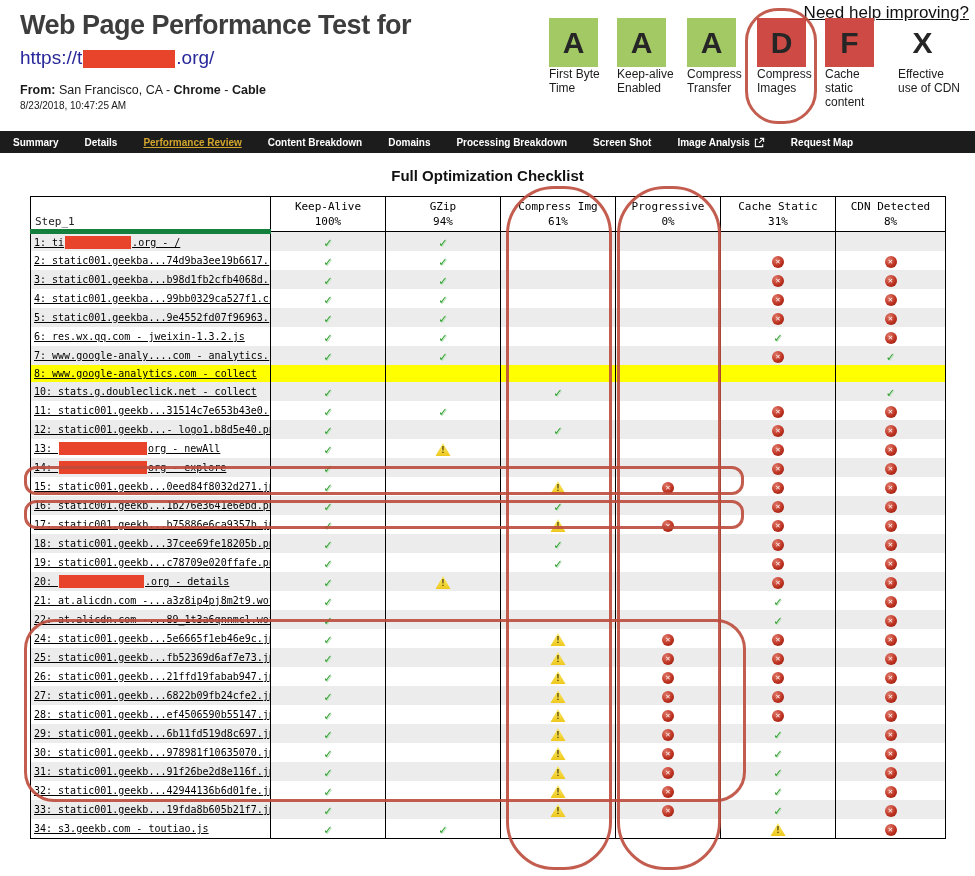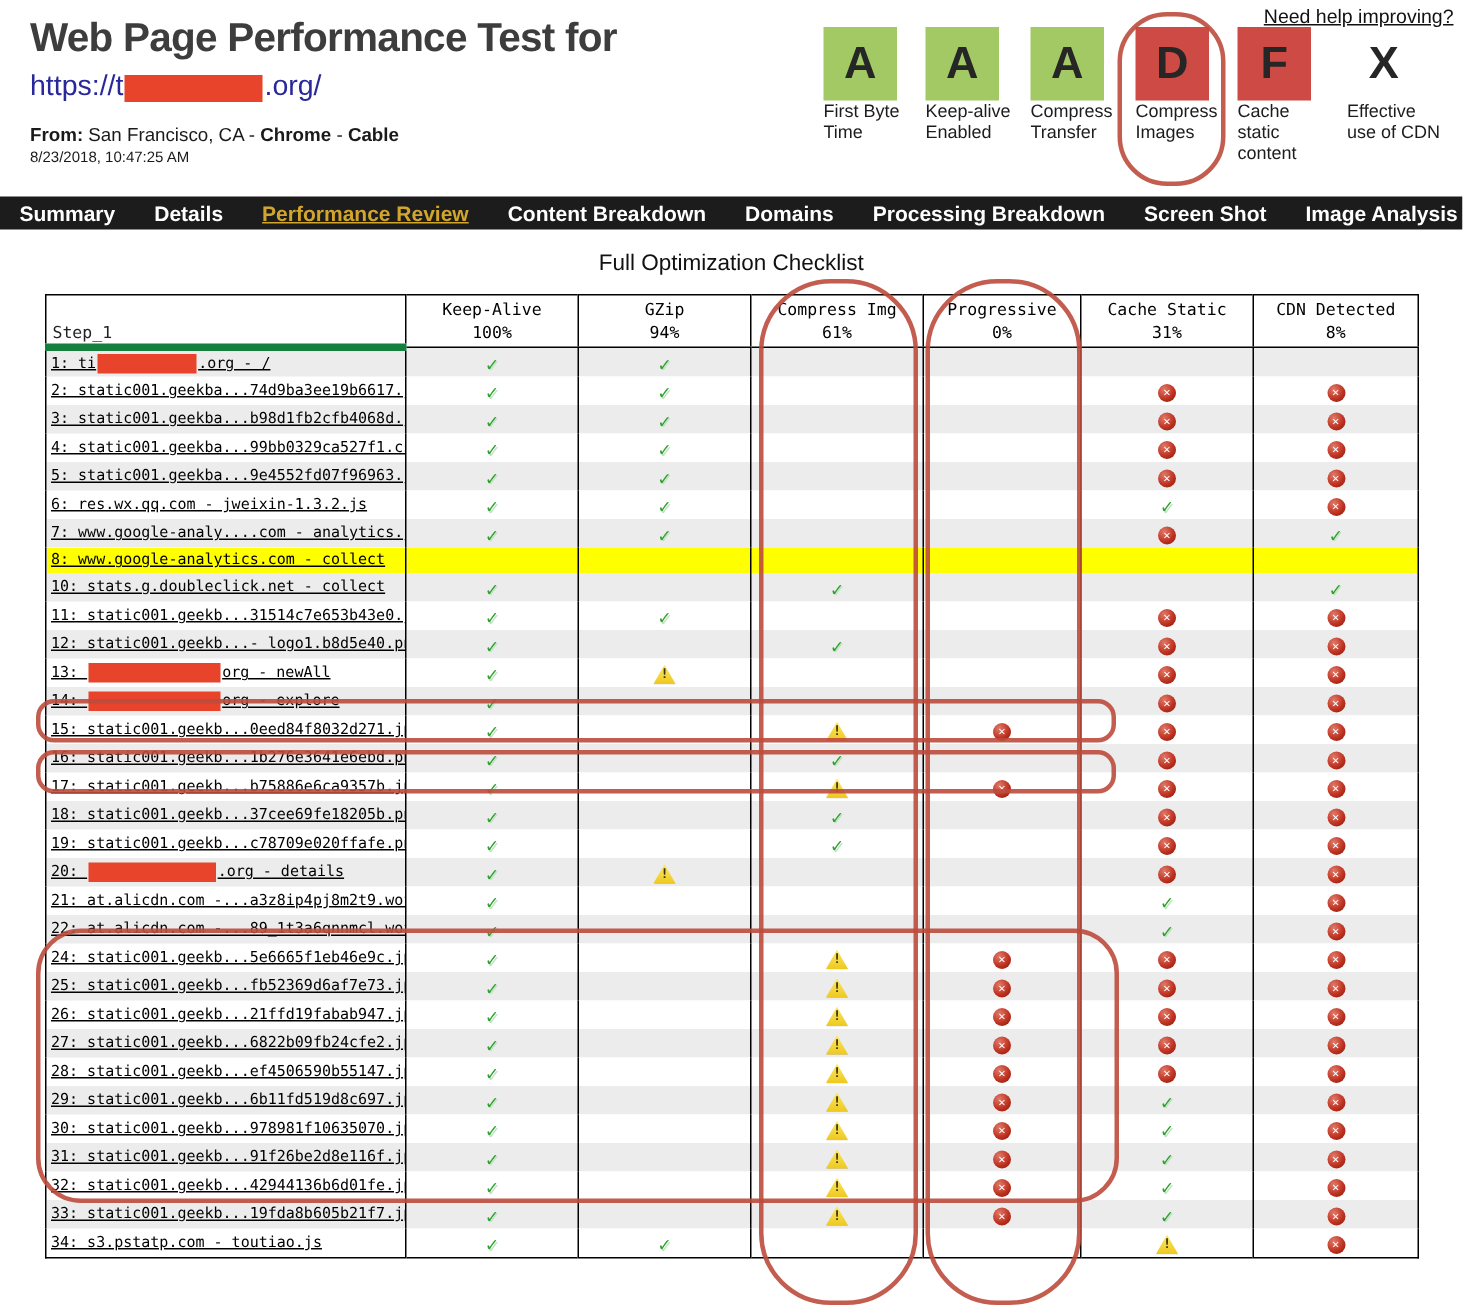--- a/index.html
+++ b/index.html
@@ -8,41 +8,41 @@
 
   
   .hdr{position:absolute;left:20px;top:10px;}
   .page-title{font-size:27px;font-weight:700;color:#3d3d3d;margin:0 0 6px 0;letter-spacing:-.5px;}
   .url{font-size:19px;color:#28289a;margin:2px 0 14px 0;cursor:pointer;}
   .from-line{font-size:12.5px;color:#1a1a1a;margin-top:4px;}
   .date-line{font-size:10px;color:#1a1a1a;margin-top:3px;}
   .redact{display:inline-block;background:#e8432b;vertical-align:text-bottom;}
   .url-redact{width:92px;height:18px;margin:0 1px;}
 
-  .help-link{position:absolute;right:6px;top:3px;font-size:13px;color:#111;
+  .help-link{position:absolute;right:6px;top:3px;font-size:17px;color:#111;
              text-decoration:underline;cursor:pointer;}
 
   
   .grade{position:absolute;top:18px;width:68px;}
   .grade .box{width:49px;height:49px;display:flex;align-items:center;justify-content:center;
               font-size:30px;font-weight:700;color:#262626;}
   .grade .box.nobox{background:transparent !important;}
   .grade .glabel{margin-top:0;font-size:12px;line-height:14px;color:#1c1c1c;width:66px;}
 
   
   .nav{position:absolute;left:0;top:131px;width:975px;height:22px;background:#1c1c1c;
        display:flex;align-items:center;}
-  .nav-item{color:#fff;font-size:14px;font-weight:700;padding:0 13px;white-space:nowrap;
+  .nav-item{color:#fff;font-size:10px;font-weight:700;padding:0 13px;white-space:nowrap;
             cursor:pointer;display:flex;align-items:center;gap:4px;}
   .nav-item.active{color:#d2a52c;text-decoration:underline;}
   .ext-ic{display:inline-block;}
 
   
   .tbl-title{position:absolute;left:0;top:167px;width:975px;text-align:center;
-             font-size:15px;font-weight:400;color:#111;}
+             font-size:15px;font-weight:700;color:#111;}
   table.opt{position:absolute;left:30px;top:196px;border-collapse:collapse;
             table-layout:fixed;width:915px;
             font-family:"DejaVu Sans Mono", monospace;}
   table.opt{border:1px solid #000;}
   td,th{padding:0;margin:0;}
   .hcell{border-left:1px solid #000;border-bottom:1px solid #000;text-align:center;
          font-size:11px;font-weight:400;color:#000;height:34px;vertical-align:middle;line-height:15px;}
   .hstep{border-bottom:5px solid #15803d;font-size:11px;font-weight:400;text-align:left;
          vertical-align:bottom;padding-left:4px;padding-bottom:1px;}
   tr.r{height:17px;}
@@ -454,21 +454,21 @@
       <tr class="r">
         <td class="lab">33: static001.geekb...19fda8b605b21f7.jpg</td>
         <td class="icn"><span class="ic ic-c">✓</span></td>
         <td class="icn"></td>
         <td class="icn"><span class="ic ic-w"></span></td>
         <td class="icn"><span class="ic ic-e"></span></td>
         <td class="icn"><span class="ic ic-c">✓</span></td>
         <td class="icn"><span class="ic ic-e"></span></td>
       </tr>
       <tr class="r">
-        <td class="lab">34: s3.pstatp.com - toutiao.js</td>
+        <td class="lab">34: s3.geekb.com - toutiao.js</td>
         <td class="icn"><span class="ic ic-c">✓</span></td>
         <td class="icn"><span class="ic ic-c">✓</span></td>
         <td class="icn"></td>
         <td class="icn"></td>
         <td class="icn"><span class="ic ic-w"></span></td>
         <td class="icn"><span class="ic ic-e"></span></td>
       </tr>
     </tbody>
 
 </table>

